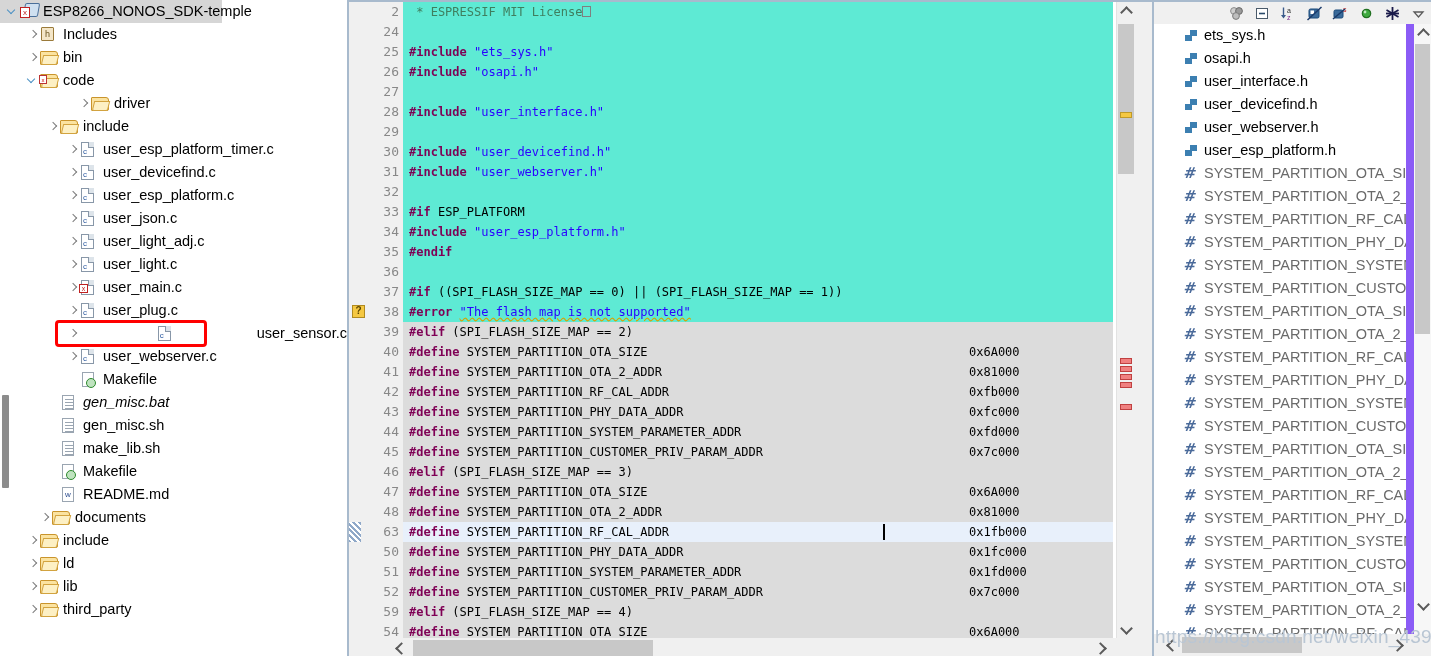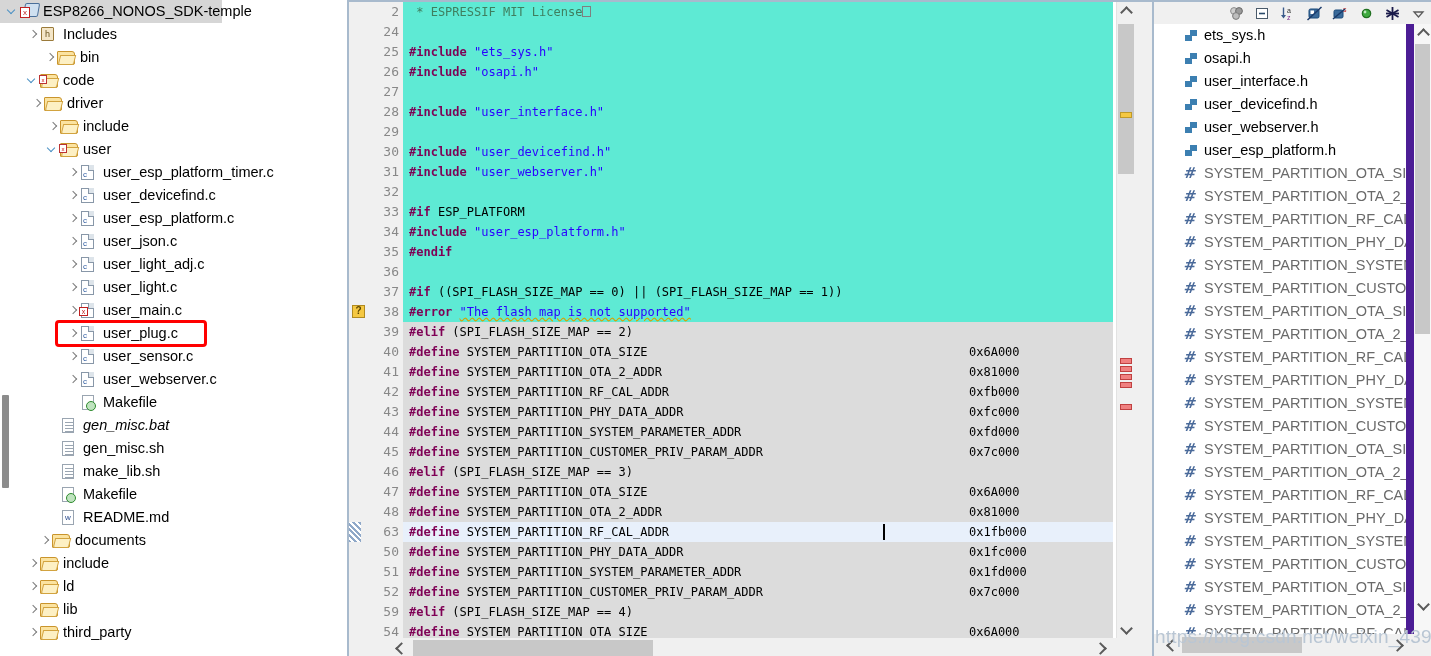--- a/index.html
+++ b/index.html
@@ -296,21 +296,21 @@
     position: absolute; left: 64px; top: 2px;
     width: 240px; height: 16px;
     background: #c8c8c8;
   }
 
   
   #outline {
     position: relative;
     width: 277px; height: 656px;
     flex: 1 1 auto;
-    background: #4c1d95;
+    background: #8b5cf6;
     border-left: 2px solid #a8bacd;
     border-top: 2px solid #a8bacd;
   }
   #outline-toolbar {
     position: absolute; left: 0; top: 0;
     width: 100%; height: 22px;
     background: #f0f0f0;
     display: flex; align-items: center; justify-content: flex-end;
     padding-right: 4px; gap: 9px;
   }
@@ -422,58 +422,49 @@
           </span>
           <span class="tlabel">ESP8266_NONOS_SDK-temple</span>
         </div>
         <div class="trow" style="padding-left: 26px;">
           <span class="arrow closed"></span>
           <span class="ticon">
             <span class="ic-inc"></span>
           </span>
           <span class="tlabel">Includes</span>
         </div>
-        <div class="trow" style="padding-left: 43px;">
+        <div class="trow" style="padding-left: 26px;">
           <span class="arrow closed"></span>
           <span class="ticon">
             <span class="ic-folder"></span>
           </span>
           <span class="tlabel">bin</span>
         </div>
         <div class="trow" style="padding-left: 26px;">
           <span class="arrow open"></span>
           <span class="ticon">
             <span class="ic-folder-src">
               <span class="badge">x</span>
             </span>
           </span>
           <span class="tlabel">code</span>
         </div>
-        <div class="trow" style="padding-left: 30px;">
+        <div class="trow" style="padding-left: 67px; margin-left: 10px;">
           <span class="arrow closed"></span>
           <span class="ticon">
             <span class="ic-folder"></span>
           </span>
           <span class="tlabel">driver</span>
         </div>
         <div class="trow" style="padding-left: 46px;">
           <span class="arrow closed"></span>
           <span class="ticon">
             <span class="ic-folder"></span>
           </span>
           <span class="tlabel">include</span>
-        </div>
-        <div class="trow" style="padding-left: 46px;">
-          <span class="arrow open"></span>
-          <span class="ticon">
-            <span class="ic-folder-src">
-              <span class="badge">x</span>
-            </span>
-          </span>
-          <span class="tlabel">user</span>
         </div>
         <div class="trow" style="padding-left: 66px;">
           <span class="arrow closed"></span>
           <span class="ticon">
             <span class="ic-cfile"></span>
           </span>
           <span class="tlabel">user_esp_platform_timer.c</span>
         </div>
         <div class="trow" style="padding-left: 66px;">
           <span class="arrow closed"></span>
@@ -519,21 +510,21 @@
           </span>
           <span class="tlabel">user_main.c</span>
         </div>
         <div class="trow" style="padding-left: 66px;">
           <span class="arrow closed"></span>
           <span class="ticon">
             <span class="ic-cfile"></span>
           </span>
           <span class="tlabel">user_plug.c</span>
         </div>
-        <div class="trow" style="padding-left: 66px;">
+        <div class="trow" style="padding-left: 66px; justify-content: space-between;">
           <span class="arrow closed"></span>
           <span class="ticon">
             <span class="ic-cfile"></span>
           </span>
           <span class="tlabel">user_sensor.c</span>
         </div>
         <div class="trow" style="padding-left: 66px;">
           <span class="arrow closed"></span>
           <span class="ticon">
             <span class="ic-cfile"></span>

